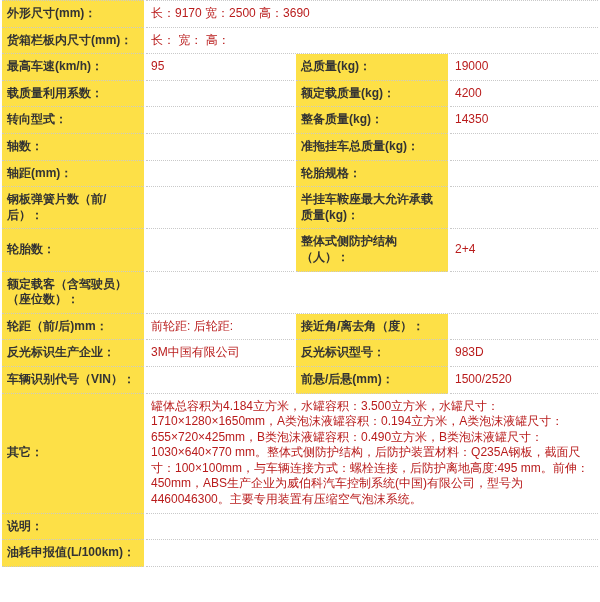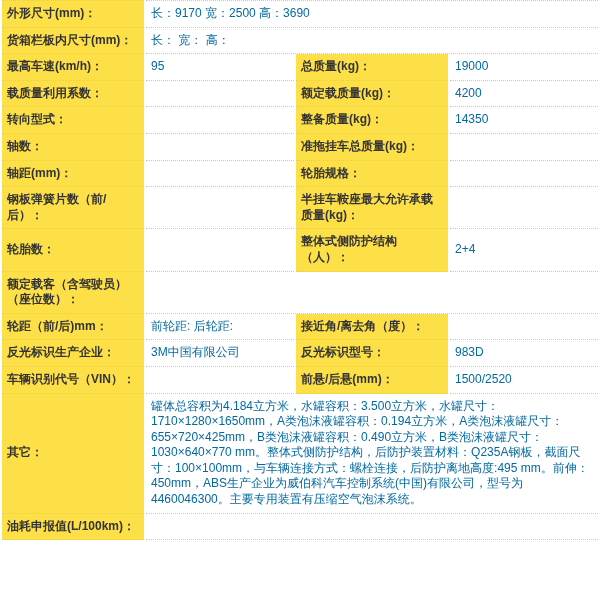--- a/index.html
+++ b/index.html
@@ -24,21 +24,21 @@
     line-height:1.3;
     overflow-wrap:break-word;
     word-break:break-word;
   }
   table.grid tr:first-child td{border-top:1px dotted #c9c9c9;}
   td.lbl{
     background:#fde047;
     font-weight:bold;
     color:#333;
   }
-  td.val{background:#ffffff;color:#0369a1;}
+  td.val{background:#ffffff;color:#b91c1c;}
 </style>
 </head>
 <body>
 
 <div class="page">
 
   <table class="grid">
     <colgroup>
       <col style="width:142px">
         <col style="width:148px">
@@ -116,19 +116,23 @@
       <td class="lbl">车辆识别代号（VIN）：</td>
       <td class="val"></td>
       <td class="lbl">前悬/后悬(mm)：</td>
       <td class="val">1500/2520</td>
     </tr>
     <tr>
       <td class="lbl">其它：</td>
       <td class="val" colspan="3">罐体总容积为4.184立方米，水罐容积：3.500立方米，水罐尺寸：1710×1280×1650mm，A类泡沫液罐容积：0.194立方米，A类泡沫液罐尺寸：655×720×425mm，B类泡沫液罐容积：0.490立方米，B类泡沫液罐尺寸：1030×640×770 mm。整体式侧防护结构，后防护装置材料：Q235A钢板，截面尺寸：100×100mm，与车辆连接方式：螺栓连接，后防护离地高度:495 mm。前伸：450mm，ABS生产企业为威伯科汽车控制系统(中国)有限公司，型号为4460046300。主要专用装置有压缩空气泡沫系统。</td>
     </tr>
     <tr>
+      <td class="lbl">说明：</td>
+      <td class="val" colspan="3"></td>
+    </tr>
+    <tr>
       <td class="lbl">油耗申报值(L/100km)：</td>
       <td class="val" colspan="3"></td>
     </tr>
   </tbody>
     </table>
 
 </div>
 
 </body></html>

